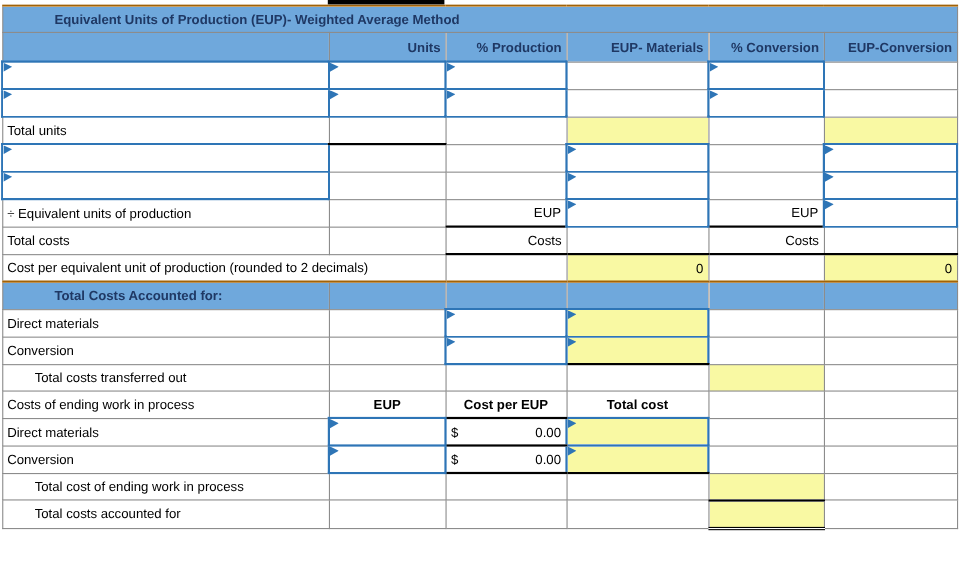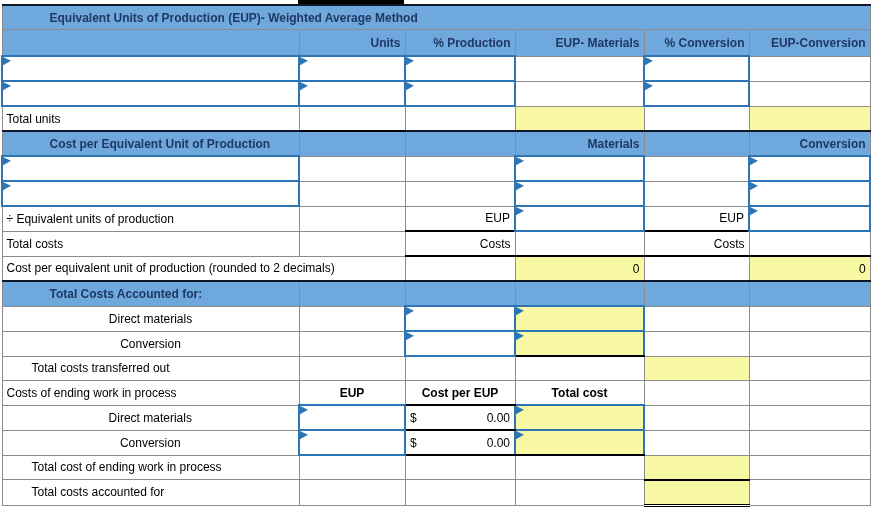--- a/index.html
+++ b/index.html
@@ -12,23 +12,23 @@
   td.hdr{background:#6FA8DC;color:#1F3864;font-weight:bold;}
   td.ctr{text-align:right;}
   td.bh{font-weight:bold;text-align:center;}
   td.in{border:2px solid #2E75B6;position:relative;padding:0;}
   td.yel{background:#F9F9A3;}
   td.rt{text-align:right;}
   td.btk{border-top:2px solid #000;}
   td.bbk{border-bottom:2px solid #000;}
   td.in.bbk{border-bottom:2px solid #000;}
   td.dbl{border-bottom:3px double #000;}
-  td.ind1{text-align:center;}
+  td.ind1{}
   td.ind2{padding-left:29px;}
-  tr.sect td{border-top:2px solid #0f172a;padding-left:47px;}
+  tr.sect td{border-top:2px solid #a16207;padding-left:47px;}
   .tri{position:absolute;top:0;left:0;width:8px;height:9px;background:#2E75B6;clip-path:polygon(0 0,100% 42%,0 92%);}
   .money{display:flex;justify-content:space-between;align-items:center;height:100%;}
 </style>
 </head>
 <body>
 
 <div class="top-strip">
   <div class="black-bar"></div>
 </div>
 
@@ -92,28 +92,20 @@
 
   <tr>
     <td>Total units</td>
     <td class="btk bbk"></td>
     <td></td>
     <td class="yel"></td>
     <td></td>
     <td class="yel"></td>
   </tr>
 
-  <tr class="sect">
-    <td class="hdr">Cost per Equivalent Unit of Production</td>
-    <td class="hdr"></td>
-    <td class="hdr"></td>
-    <td class="hdr ctr">Materials</td>
-    <td class="hdr"></td>
-    <td class="hdr ctr">Conversion</td>
-  </tr>
 
   <tr>
     <td class="in">
           <span class="tri"></span>
         </td>
     <td></td>
     <td></td>
     <td class="in">
           <span class="tri"></span>
         </td>

